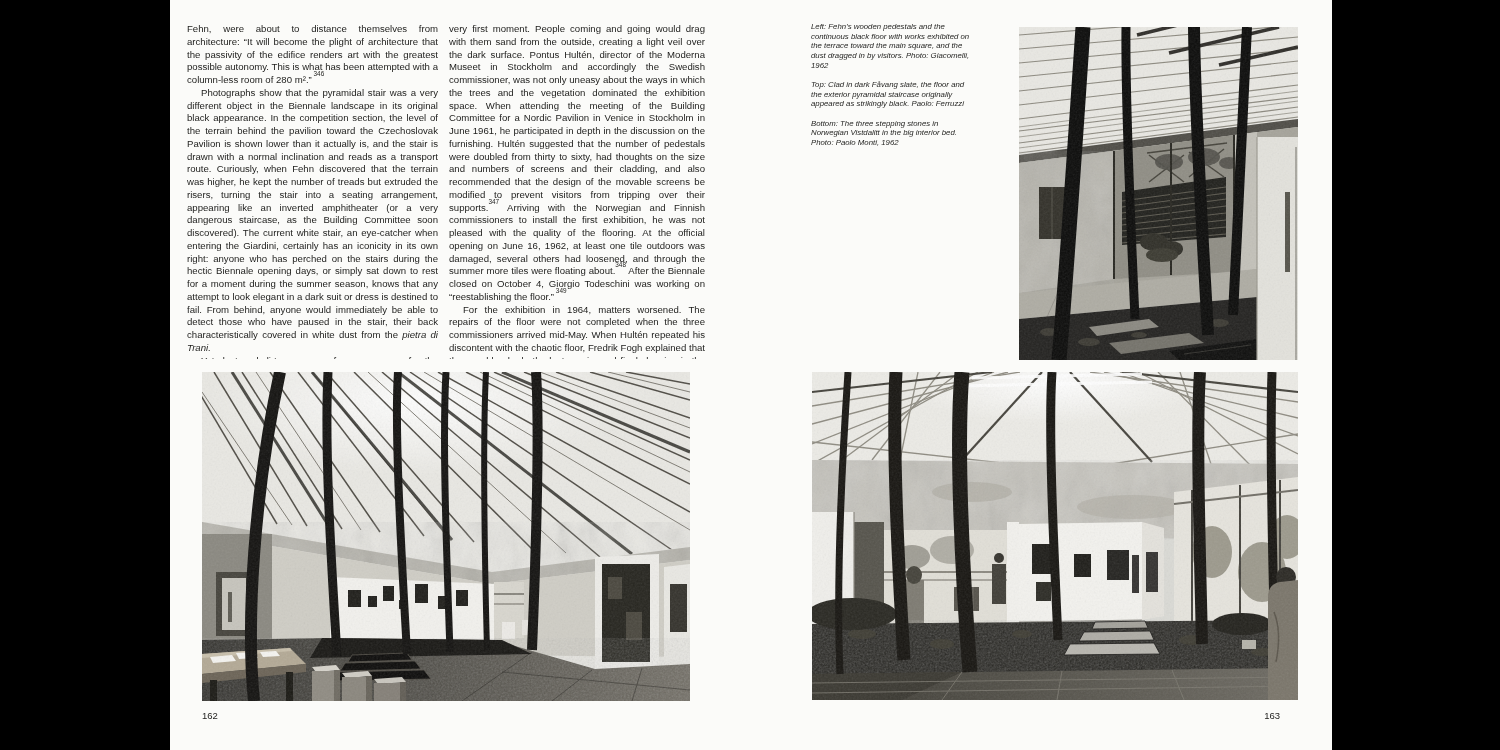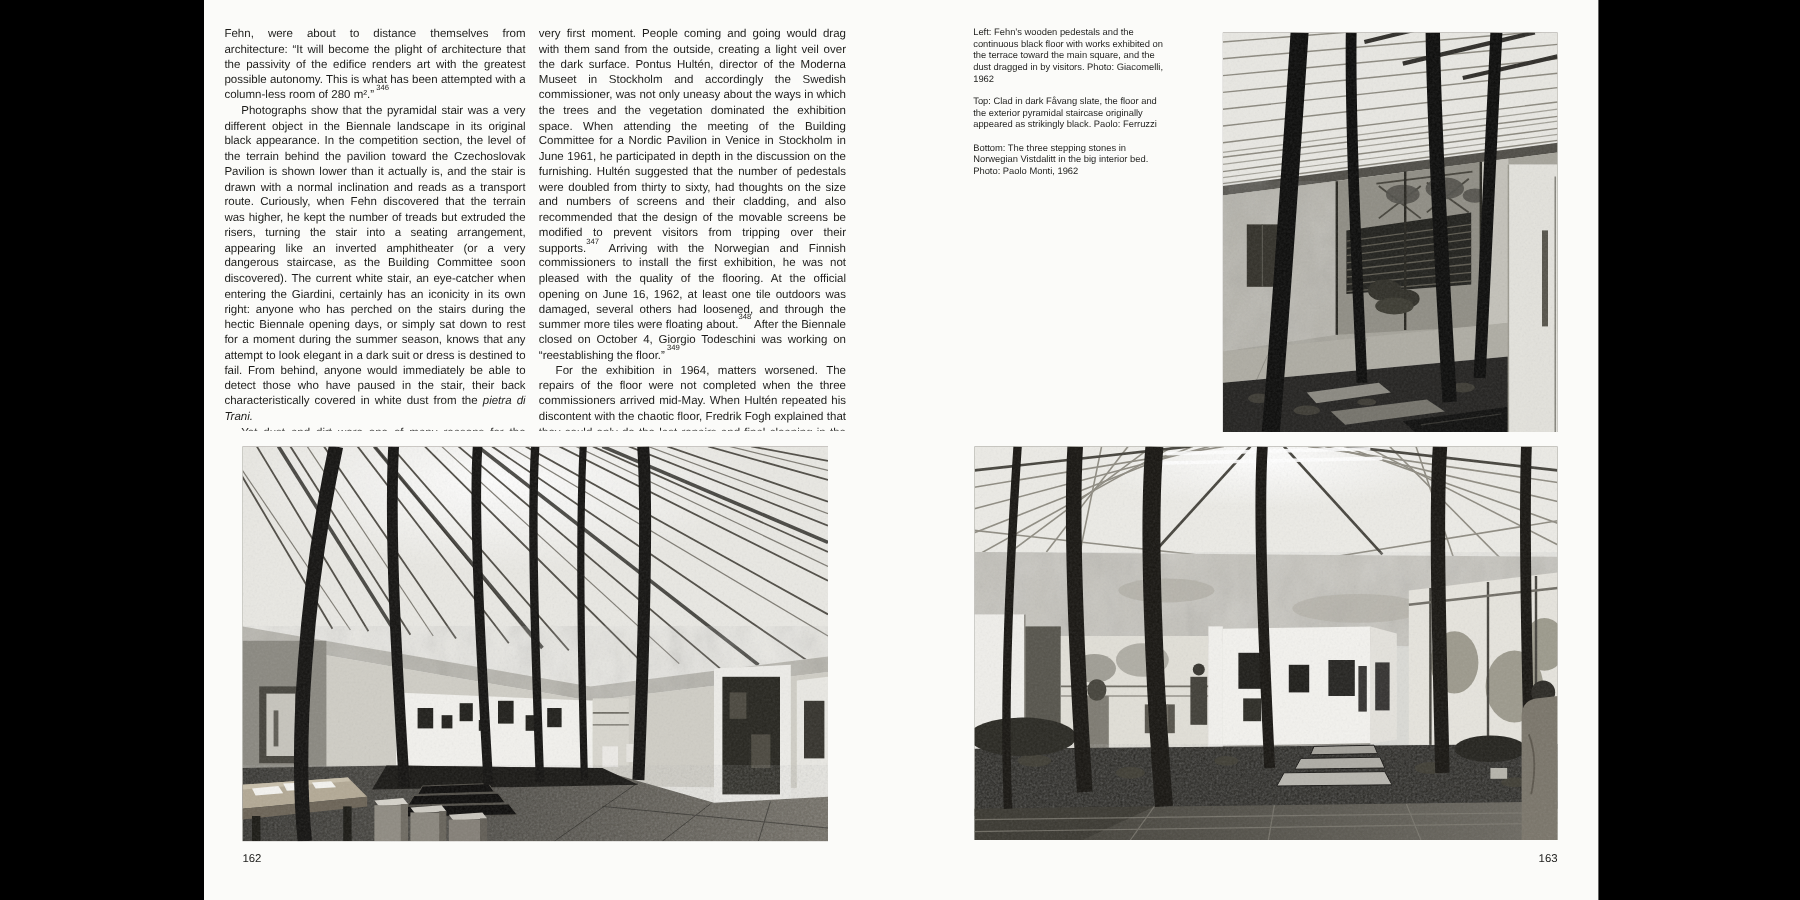--- a/index.html
+++ b/index.html
@@ -9,30 +9,30 @@
   .col{position:absolute;top:23px;height:336px;overflow:hidden;color:#1d1d1b;
        font-size:9.6px;line-height:12.75px;text-align:justify;}
   .c1{left:17px;width:251px;}
   .c2{left:279px;width:256px;}
   .body-p{margin:0;}
   .ind{text-indent:14px;}
   .jlast{text-align-last:justify;}
   sup{font-size:6.4px;line-height:0;position:relative;top:-2.6px;}
   .it{font-style:italic;}
   .captions{position:absolute;left:641px;top:22px;width:164px;color:#1f1f1d;
-            font-size:7.8px;line-height:9.7px;}
+            font-size:7.8px;line-height:9.7px;font-style:italic;}
   .cap{margin:0 0 9.5px 0;}
   .photo{position:absolute;margin:0;background:#9a9892;overflow:hidden;}
   .photo svg{display:block;width:100%;height:100%;}
   .photo-a{left:849px;top:27px;width:279px;height:333px;}
   .photo-b{left:32px;top:372px;width:488px;height:329px;}
   .photo-c{left:642px;top:372px;width:486px;height:328px;}
   .pagenum{position:absolute;top:710px;font-size:9.5px;color:#1d1d1b;text-align:right;}
   .pn-left{left:32px;}
-  .pn-right{left:642px;width:486px;}
+  .pn-right{left:624px;width:486px;}
 </style>
 </head>
 <body>
 
 <div class="canvas">
   <div class="spread">
 
     <svg width="0" height="0" style="position:absolute" aria-hidden="true">
       <defs>
         <filter id="grain" x="0%" y="0%" width="100%" height="100%">

